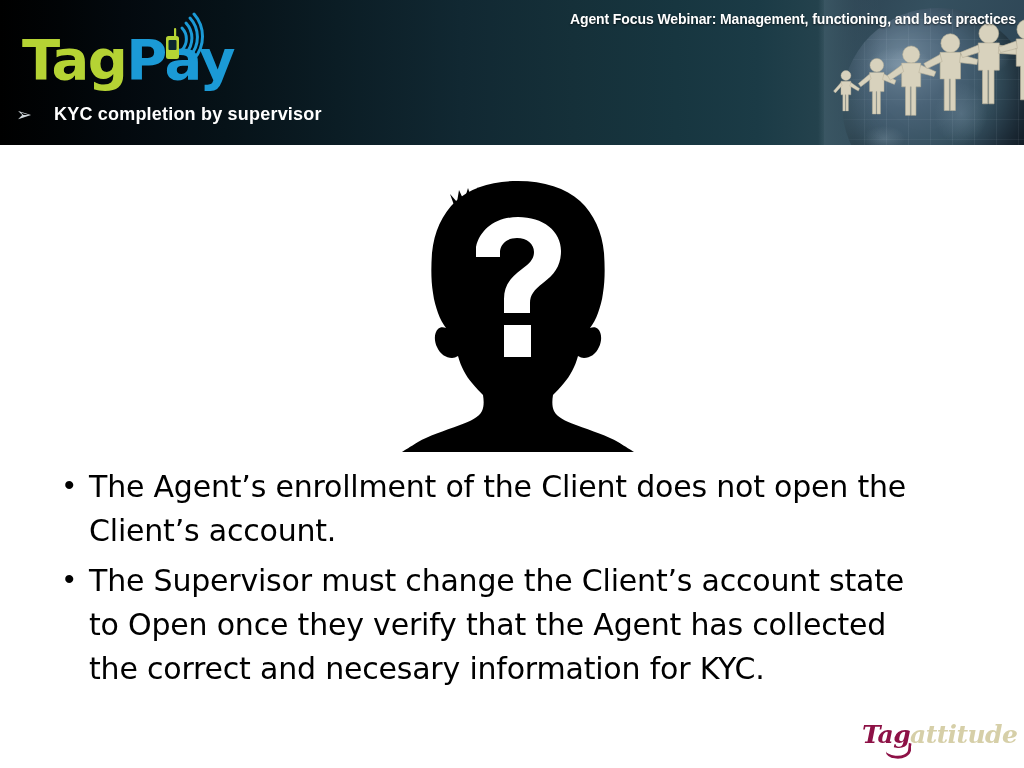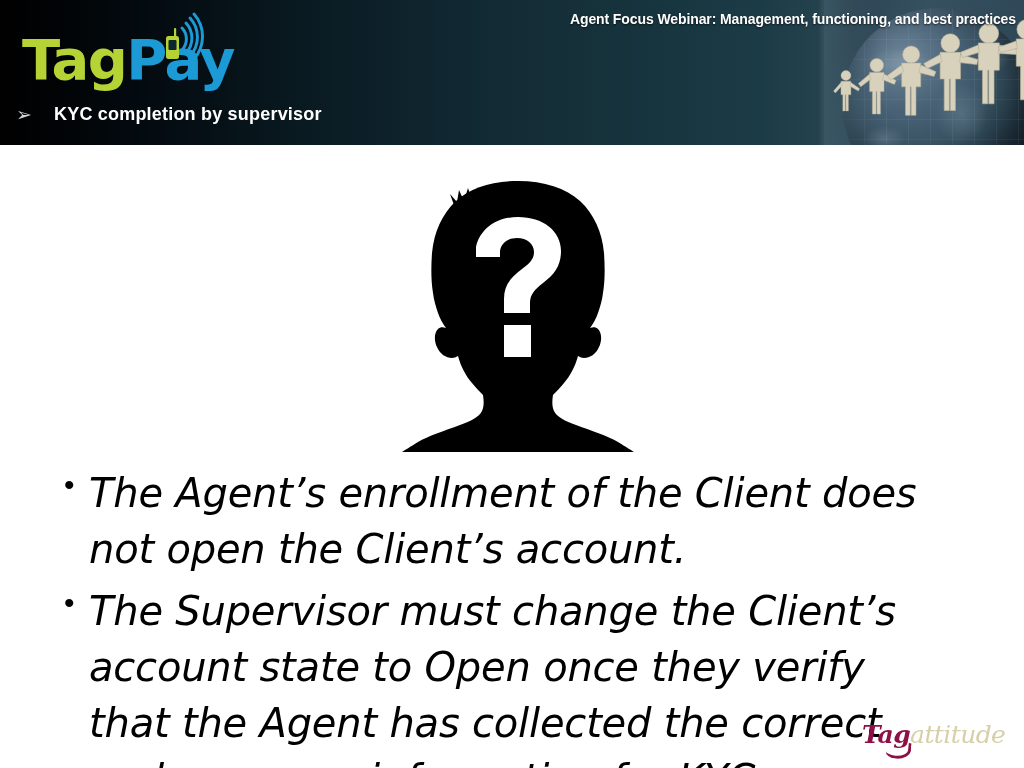--- a/index.html
+++ b/index.html
@@ -200,26 +200,25 @@
     flex: 0 0 33px;
     color: #000000;
     font-size: 30px;
     line-height: 40px;
     text-align: left;
     padding-left: 8px;
     box-sizing: border-box;
   }
   .bullet-text {
     color: #000000;
-    font-size: 40px;
-    line-height: 56px;
+    font-size: 30px;
+    line-height: 44px;
     font-family: "DejaVu Sans", sans-serif;
     letter-spacing: -0.2px;
     max-width: 870px;
-    font-style: italic;
   }
   .bullet-item.b1 .bullet-text { max-width: 868px; }
   .bullet-item.b2 .bullet-text { max-width: 852px; }
 
   
   .footer-logo {
     position: absolute;
     left: 862px;
     top: 722px;
     width: 152px;
@@ -230,21 +229,21 @@
     left: 0; top: 0;
     font-size: 25px;
     font-style: italic;
     font-weight: bold;
     letter-spacing: -0.6px;
     line-height: 1;
     font-family: "DejaVu Serif", serif;
     white-space: nowrap;
   }
   .tagatt-tag { color: #8d1146; }
-  .tagatt-att { color: #d6cfa8; font-weight: normal; }
+  .tagatt-att { color: #d6cfa8; font-weight: bold; }
   .tagatt-swoosh {
     position: absolute;
     left: 24px;
     top: 20px;
     width: 22px;
     height: 14px;
     border-bottom: 3px solid #8d1146;
     border-right: 3px solid #8d1146;
     border-radius: 0 0 60% 40%;
     transform: rotate(6deg);

